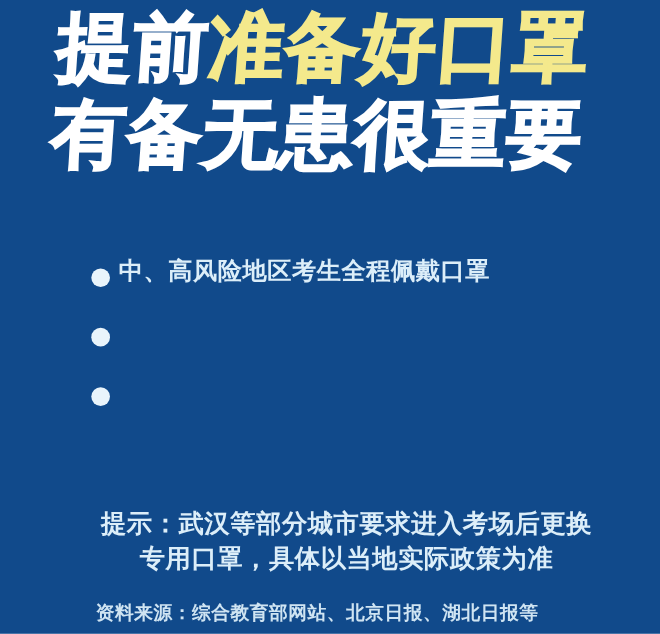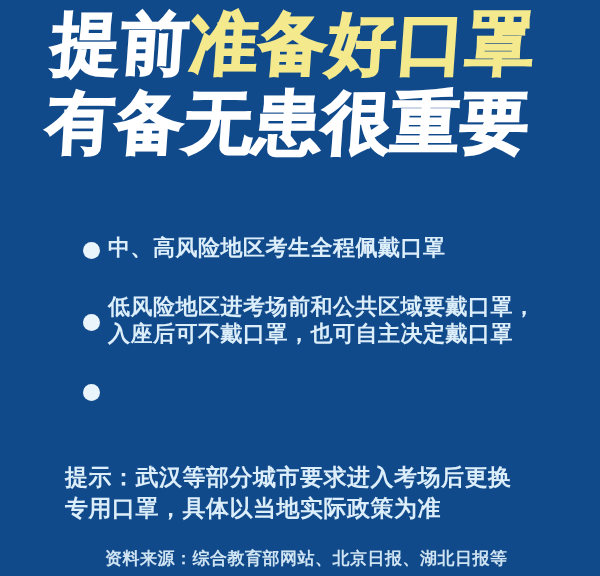--- a/index.html
+++ b/index.html
@@ -39,21 +39,21 @@
     position: absolute;
     top: 234px;
     left: 83px;
     width: 486px;
     margin: 0;
     padding: 0;
     list-style: none;
   }
   .bullets li {
     display: flex;
-    align-items: center;
+    align-items: flex-end;
     gap: 8px;
     margin-bottom: 32px;
   }
   .dot {
     flex: 0 0 17px;
     width: 17px;
     height: 17px;
     margin-top: 5px;
     border-radius: 50%;
     background: #e9f4fb;
@@ -73,26 +73,27 @@
     top: 462px;
     left: 65px;
     width: 500px;
     margin: 0;
     font-size: 23px;
     line-height: 31px;
     font-weight: 700;
     letter-spacing: 0.5px;
     color: #dceef9;
     white-space: pre-line;
+    text-align: center;
   }
   
   .source {
     position: absolute;
     top: 546px;
-    left: 105px;
+    left: 87px;
     margin: 0;
     font-size: 17px;
     line-height: 24px;
     font-weight: 700;
     letter-spacing: 0.5px;
     color: #cfe4f2;
     white-space: nowrap;
   }
 </style>
 </head>
@@ -105,22 +106,20 @@
     <span class="title-line t-white">有备无患很重要</span>
   </h1>
 
   <ul class="bullets">
     <li>
       <span class="dot"></span>
       <p class="btext">中、高风险地区考生全程佩戴口罩</p>
     </li>
     <li>
       <span class="dot"></span>
-      <p class="btext">低风险地区进考场前和公共区域要戴口罩，
-入座后可不戴口罩，也可自主决定戴口罩</p>
     </li>
     <li>
       <span class="dot"></span>
     </li>
   </ul>
 
   <p class="tip">提示：武汉等部分城市要求进入考场后更换
 专用口罩，具体以当地实际政策为准</p>
 
   <p class="source">资料来源：综合教育部网站、北京日报、湖北日报等</p>

